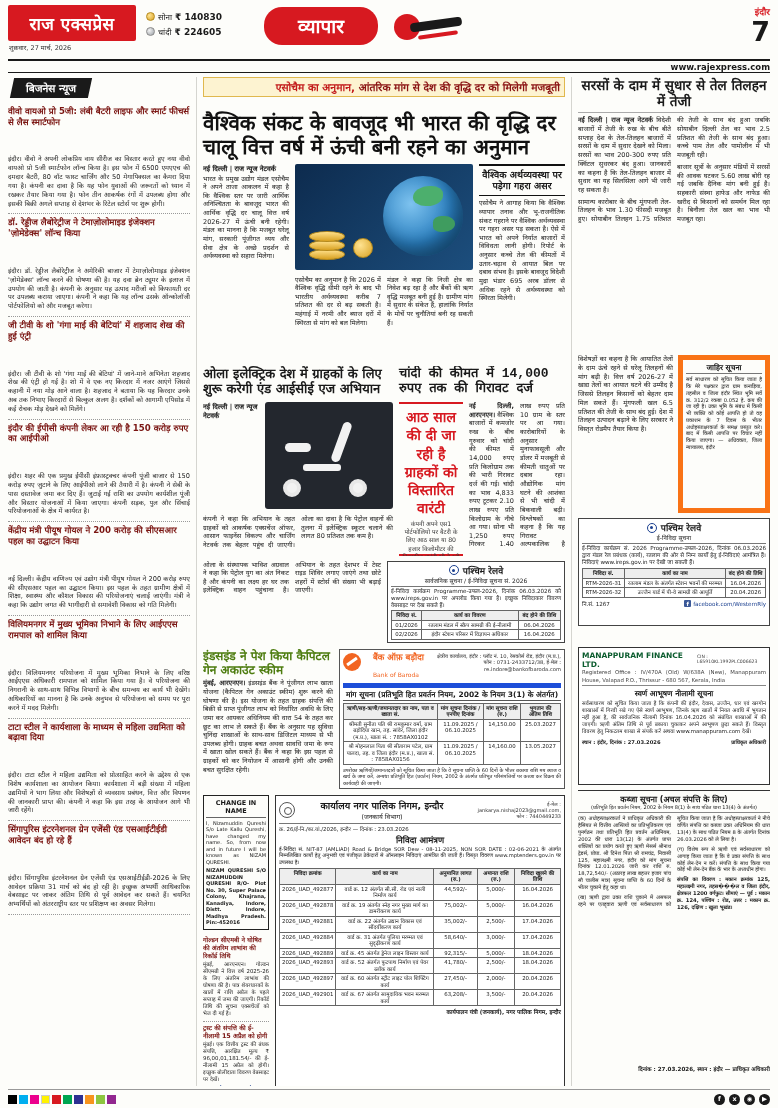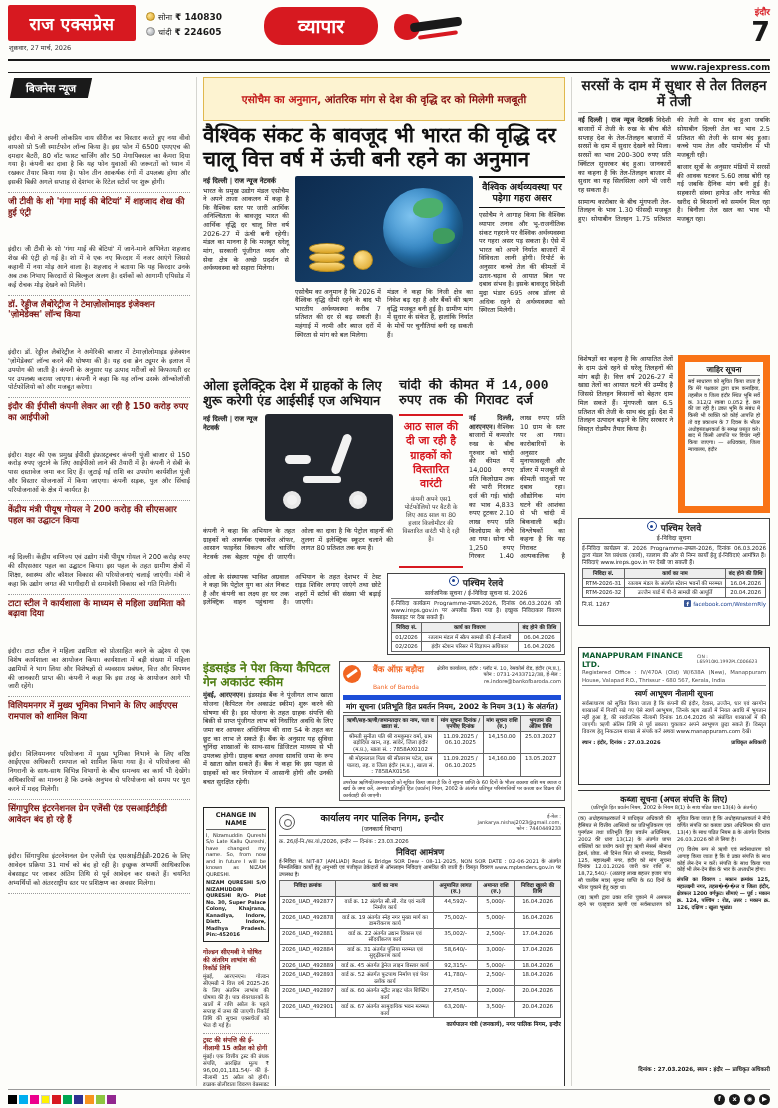--- a/index.html
+++ b/index.html
@@ -36,21 +36,21 @@
   .col-right{overflow:hidden;}
 
   
   .biz-ribbon{display:inline-block;background:#1a1a1a;color:#fff;font-weight:bold;font-size:10.5px;padding:3px 14px;transform:skewX(-12deg);margin:0 0 5px 4px;}
   .biz-ribbon span{display:inline-block;transform:skewX(12deg);}
   .biz-item{border-bottom:1px dotted #999;padding:3px 0 5px;}
   .biz-item h3{font-size:8.6px;line-height:1.25;color:#7a1512;margin-bottom:2px;}
   .biz-item p{font-size:6.6px;line-height:1.34;text-align:justify;color:#222;margin-top:28px;}
 
   
-  .kicker{background:#fdf3d1;border:1px solid #e0b84e;color:#c21a1a;font-size:10.5px;font-weight:bold;text-align:center;padding:14px 4px;margin-bottom:3px;white-space:nowrap;overflow:hidden;}
+  .kicker{background:#fdf3d1;border:1px solid #e0b84e;color:#c21a1a;font-size:10.5px;font-weight:bold;text-align:right;padding:2px 4px;margin-bottom:15px;white-space:nowrap;overflow:hidden;}
   .kicker .k2{color:#8a1212;}
   .lead-headline{font-size:20.5px;line-height:1.16;font-weight:bold;color:#111;text-align:left;margin:2px 0 4px;}
   .lead-body{display:grid;grid-template-columns:1fr 1fr 1fr 1fr;gap:6px;height:196px;overflow:hidden;
     grid-template-areas:"t1 img img sb" "t1 t2 t3 sb";grid-template-rows:106px 1fr;}
   .t1{grid-area:t1;} .t2{grid-area:t2;} .t3{grid-area:t3;}
   .lead-img{grid-area:img;} .lead-sub{grid-area:sb;}
   .dl{font-size:6.8px;font-weight:bold;margin-bottom:2px;}
   .body{font-size:6.5px;line-height:1.33;text-align:justify;color:#222;}
   .lead-sub h4{font-size:9.5px;text-align:center;border-top:2px solid #111;border-bottom:1px solid #111;padding:3px 1px;margin-bottom:3px;line-height:1.25;}
   .globe-scene{height:100%;border-radius:2px;background:linear-gradient(135deg,#0d2b4e,#1c4e7d);position:relative;overflow:hidden;}
@@ -70,28 +70,28 @@
   .mid .img{grid-area:img;} .wb{grid-area:wb;} .sb{grid-area:sb;}
   .sb .body{column-count:2;column-gap:6px;height:100%;}
   .scooter-scene{height:100%;background:#23272e;border-radius:3px;position:relative;overflow:hidden;}
   .scooter-scene i{position:absolute;display:block;background:#f2f2f2;}
   .sc-shield{left:56%;top:18%;width:9px;height:42px;transform:rotate(20deg);border-radius:5px;}
   .sc-floor{left:30%;top:58%;width:38px;height:7px;border-radius:3px;}
   .sc-seat{left:16%;top:38%;width:26px;height:9px;border-radius:5px;}
   .sc-w1{left:14%;top:72%;width:18px;height:18px;background:transparent;border:4px solid #e8e8e8;border-radius:50%;}
   .sc-w2{left:66%;top:72%;width:18px;height:18px;background:transparent;border:4px solid #e8e8e8;border-radius:50%;}
   .wb{border-top:2px solid #d71920;border-bottom:2px solid #d71920;padding:4px 2px;}
-  .wb-t{color:#d71920;font-weight:bold;font-size:11px;line-height:1.3;text-align:center;margin-bottom:3px;}
+  .wb-t{color:#d71920;font-weight:bold;font-size:14px;line-height:1.3;text-align:center;margin-bottom:3px;}
   .wb-b{font-size:6.2px;line-height:1.3;text-align:center;color:#333;}
 
   
   .mid2{display:grid;grid-template-columns:1fr 1fr;gap:6px;margin-top:5px;height:82px;overflow:hidden;}
   .ola-cont{column-count:2;column-gap:6px;}
   .wr-box{border:1px solid #444;padding:2px 3px;overflow:hidden;background:#fff;}
-  .wr-head{display:flex;justify-content:center;gap:4px;}
+  .wr-head{display:flex;align-items:center;justify-content:center;gap:4px;}
   .wr-logo{width:10px;height:10px;border-radius:50%;border:1.5px solid #1a3f8f;display:inline-block;position:relative;}
   .wr-logo::after{content:"";position:absolute;left:2.5px;top:2.5px;width:3px;height:3px;border-radius:50%;background:#1a3f8f;}
   .wr-title{font-size:9px;font-weight:bold;}
   .wr-sub{font-size:6px;text-align:center;border-bottom:1px solid #777;padding-bottom:1px;margin-bottom:1px;}
   .wr-text{font-size:5.6px;line-height:1.25;text-align:justify;}
   table{border-collapse:collapse;width:100%;margin-top:2px;}
   th,td{border:0.5px solid #666;font-size:5.4px;padding:1px 2px;line-height:1.2;text-align:center;vertical-align:top;}
   th{background:#eee;font-weight:bold;}
   .wr-foot{display:flex;justify-content:space-between;align-items:center;font-size:5.6px;margin-top:2px;}
   .fb{display:flex;align-items:center;gap:2px;color:#1a3f8f;}
@@ -133,21 +133,21 @@
   .nn-title{text-align:center;font-weight:bold;font-size:8.5px;margin:1px 0;}
   .nn-intro{font-size:5.2px;line-height:1.3;text-align:justify;}
   .nn-sign{text-align:right;font-size:5.8px;font-weight:bold;margin-top:2px;}
 
   
   .mustard h2{font-size:13.5px;line-height:1.2;text-align:center;border-bottom:1px solid #aaa;padding-bottom:3px;margin-bottom:3px;}
   .m-body{column-count:2;column-gap:6px;height:236px;overflow:hidden;}
   .m-body p{font-size:6.5px;line-height:1.34;text-align:justify;margin-bottom:3px;}
   .m-extra{display:grid;grid-template-columns:1fr 92px;gap:5px;height:158px;overflow:hidden;margin-top:3px;}
   .m-extra>p{font-size:6.5px;line-height:1.34;text-align:justify;}
-  .jahir-box{border:7px solid #f97316;padding:2px 3px;}
+  .jahir-box{border:5px solid #f97316;padding:2px 3px;}
   .jahir-box h5{text-align:center;font-size:7.5px;border-bottom:1px solid #777;padding-bottom:1px;margin-bottom:2px;}
   .jahir-box p{font-size:5.2px;line-height:1.3;text-align:justify;}
   .col-right .wr-box{margin-top:5px;height:108px;}
   .mana-box{border:1.5px solid #333;margin-top:21px;padding:3px;height:138px;overflow:hidden;background:#fff;}
   .mana-head{display:flex;justify-content:space-between;align-items:baseline;}
   .mana-head b{font-size:7.5px;color:#0b5c2e;}
   .mana-head span{font-size:4.6px;color:#444;}
   .mana-reg{font-size:4.8px;color:#444;line-height:1.25;border-bottom:1px solid #888;padding-bottom:1px;margin-bottom:2px;}
   .mana-title{text-align:center;font-weight:bold;font-size:7.5px;margin-bottom:2px;}
   .mana-box>p{font-size:5.4px;line-height:1.32;text-align:justify;}
@@ -204,45 +204,46 @@
   </header>
   <div class="mast-rule">
     <span class="website">www.rajexpress.com</span>
   </div>
 
   <main class="main">
 
     <aside class="col-left">
       <div class="biz-ribbon"><span>बिजनेस न्यूज</span></div>
       <article class="biz-item">
+        <h3>वीवो वायओ प्रो 5जी: लंबी बैटरी लाइफ और स्मार्ट फीचर्स से लैस स्मार्टफोन</h3>
         <p>इंदौर। वीवो ने अपनी लोकप्रिय वाय सीरीज का विस्तार करते हुए नया वीवो वायओ प्रो 5जी स्मार्टफोन लॉन्च किया है। इस फोन में 6500 एमएएच की दमदार बैटरी, 80 वॉट फास्ट चार्जिंग और 50 मेगापिक्सल का कैमरा दिया गया है। कंपनी का दावा है कि यह फोन युवाओं की जरूरतों को ध्यान में रखकर तैयार किया गया है। फोन तीन आकर्षक रंगों में उपलब्ध होगा और इसकी बिक्री अगले सप्ताह से देशभर के रिटेल स्टोर्स पर शुरू होगी।</p>
+      </article>
+      <article class="biz-item">
+        <h3>डॉ. रेड्डीज लैबोरेट्रीज ने टेमाज़ोलोमाइड इंजेक्शन 'ज़ोमेडेक्स' लॉन्च किया</h3>
+        <p>इंदौर। डॉ. रेड्डीज लैबोरेट्रीज ने अमेरिकी बाजार में टेमाज़ोलोमाइड इंजेक्शन 'ज़ोमेडेक्स' लॉन्च करने की घोषणा की है। यह दवा ब्रेन ट्यूमर के इलाज में उपयोग की जाती है। कंपनी के अनुसार यह उत्पाद मरीजों को किफायती दर पर उपलब्ध कराया जाएगा। कंपनी ने कहा कि यह लॉन्च उसके ऑन्कोलॉजी पोर्टफोलियो को और मजबूत करेगा।</p>
       </article>
       <article class="biz-item">
         <h3>जी टीवी के शो 'गंगा माई की बेटियां' में शहजाद शेख की हुई एंट्री</h3>
         <p>इंदौर। जी टीवी के शो 'गंगा माई की बेटियां' में जाने-माने अभिनेता शहजाद शेख की एंट्री हो गई है। शो में वे एक नए किरदार में नजर आएंगे जिससे कहानी में नया मोड़ आने वाला है। शहजाद ने बताया कि यह किरदार उनके अब तक निभाए किरदारों से बिल्कुल अलग है। दर्शकों को आगामी एपिसोड में कई रोचक मोड़ देखने को मिलेंगे।</p>
       </article>
       <article class="biz-item">
-        <h3>डॉ. रेड्डीज लैबोरेट्रीज ने टेमाज़ोलोमाइड इंजेक्शन 'ज़ोमेडेक्स' लॉन्च किया</h3>
-        <p>इंदौर। डॉ. रेड्डीज लैबोरेट्रीज ने अमेरिकी बाजार में टेमाज़ोलोमाइड इंजेक्शन 'ज़ोमेडेक्स' लॉन्च करने की घोषणा की है। यह दवा ब्रेन ट्यूमर के इलाज में उपयोग की जाती है। कंपनी के अनुसार यह उत्पाद मरीजों को किफायती दर पर उपलब्ध कराया जाएगा। कंपनी ने कहा कि यह लॉन्च उसके ऑन्कोलॉजी पोर्टफोलियो को और मजबूत करेगा।</p>
-      </article>
-      <article class="biz-item">
         <h3>इंदौर की ईपीसी कंपनी लेकर आ रही है 150 करोड़ रुपए का आईपीओ</h3>
         <p>इंदौर। शहर की एक प्रमुख ईपीसी इंफ्रास्ट्रक्चर कंपनी पूंजी बाजार से 150 करोड़ रुपए जुटाने के लिए आईपीओ लाने की तैयारी में है। कंपनी ने सेबी के पास दस्तावेज जमा कर दिए हैं। जुटाई गई राशि का उपयोग कार्यशील पूंजी और विस्तार योजनाओं में किया जाएगा। कंपनी सड़क, पुल और सिंचाई परियोजनाओं के क्षेत्र में कार्यरत है।</p>
       </article>
       <article class="biz-item">
         <h3>केंद्रीय मंत्री पीयूष गोयल ने 200 करोड़ की सीएसआर पहल का उद्घाटन किया</h3>
         <p>नई दिल्ली। केंद्रीय वाणिज्य एवं उद्योग मंत्री पीयूष गोयल ने 200 करोड़ रुपए की सीएसआर पहल का उद्घाटन किया। इस पहल के तहत ग्रामीण क्षेत्रों में शिक्षा, स्वास्थ्य और कौशल विकास की परियोजनाएं चलाई जाएंगी। मंत्री ने कहा कि उद्योग जगत की भागीदारी से समावेशी विकास को गति मिलेगी।</p>
       </article>
       <article class="biz-item">
+        <h3>विलियमनगर में मुख्य भूमिका निभाने के लिए आईएएस रामपाल को शामिल किया</h3>
+        <p>इंदौर। विलियमनगर परियोजना में मुख्य भूमिका निभाने के लिए वरिष्ठ आईएएस अधिकारी रामपाल को शामिल किया गया है। वे परियोजना की निगरानी के साथ-साथ विभिन्न विभागों के बीच समन्वय का कार्य भी देखेंगे। अधिकारियों का मानना है कि उनके अनुभव से परियोजना को समय पर पूरा करने में मदद मिलेगी।</p>
+      </article>
+      <article class="biz-item">
         <h3>टाटा स्टील ने कार्यशाला के माध्यम से महिला उद्यमिता को बढ़ावा दिया</h3>
         <p>इंदौर। टाटा स्टील ने महिला उद्यमिता को प्रोत्साहित करने के उद्देश्य से एक विशेष कार्यशाला का आयोजन किया। कार्यशाला में बड़ी संख्या में महिला उद्यमियों ने भाग लिया और विशेषज्ञों से व्यवसाय प्रबंधन, वित्त और विपणन की जानकारी प्राप्त की। कंपनी ने कहा कि इस तरह के आयोजन आगे भी जारी रहेंगे।</p>
-      </article>
-      <article class="biz-item">
-        <h3>विलियमनगर में मुख्य भूमिका निभाने के लिए आईएएस रामपाल को शामिल किया</h3>
-        <p>इंदौर। विलियमनगर परियोजना में मुख्य भूमिका निभाने के लिए वरिष्ठ आईएएस अधिकारी रामपाल को शामिल किया गया है। वे परियोजना की निगरानी के साथ-साथ विभिन्न विभागों के बीच समन्वय का कार्य भी देखेंगे। अधिकारियों का मानना है कि उनके अनुभव से परियोजना को समय पर पूरा करने में मदद मिलेगी।</p>
       </article>
       <article class="biz-item">
         <h3>सिंगापुरिस इंटरनेशनल ग्रेन एजेंसी एंड एसआईटीईडी आवेदन बंद हो रहे हैं</h3>
         <p>इंदौर। सिंगापुरिस इंटरनेशनल ग्रेन एजेंसी एंड एसआईटीईडी-2026 के लिए आवेदन प्रक्रिया 31 मार्च को बंद हो रही है। इच्छुक अभ्यर्थी आधिकारिक वेबसाइट पर जाकर अंतिम तिथि से पूर्व आवेदन कर सकते हैं। चयनित अभ्यर्थियों को अंतरराष्ट्रीय स्तर पर प्रशिक्षण का अवसर मिलेगा।</p>
       </article>
     </aside>
 
     <section class="col-center">
 
       <div class="kicker">

